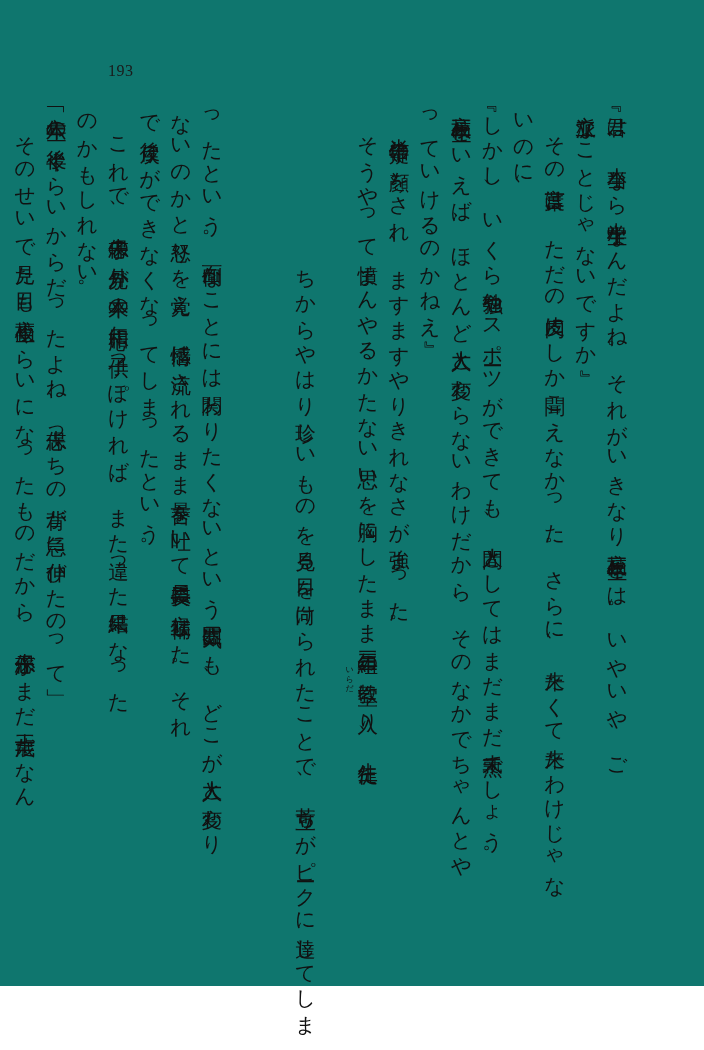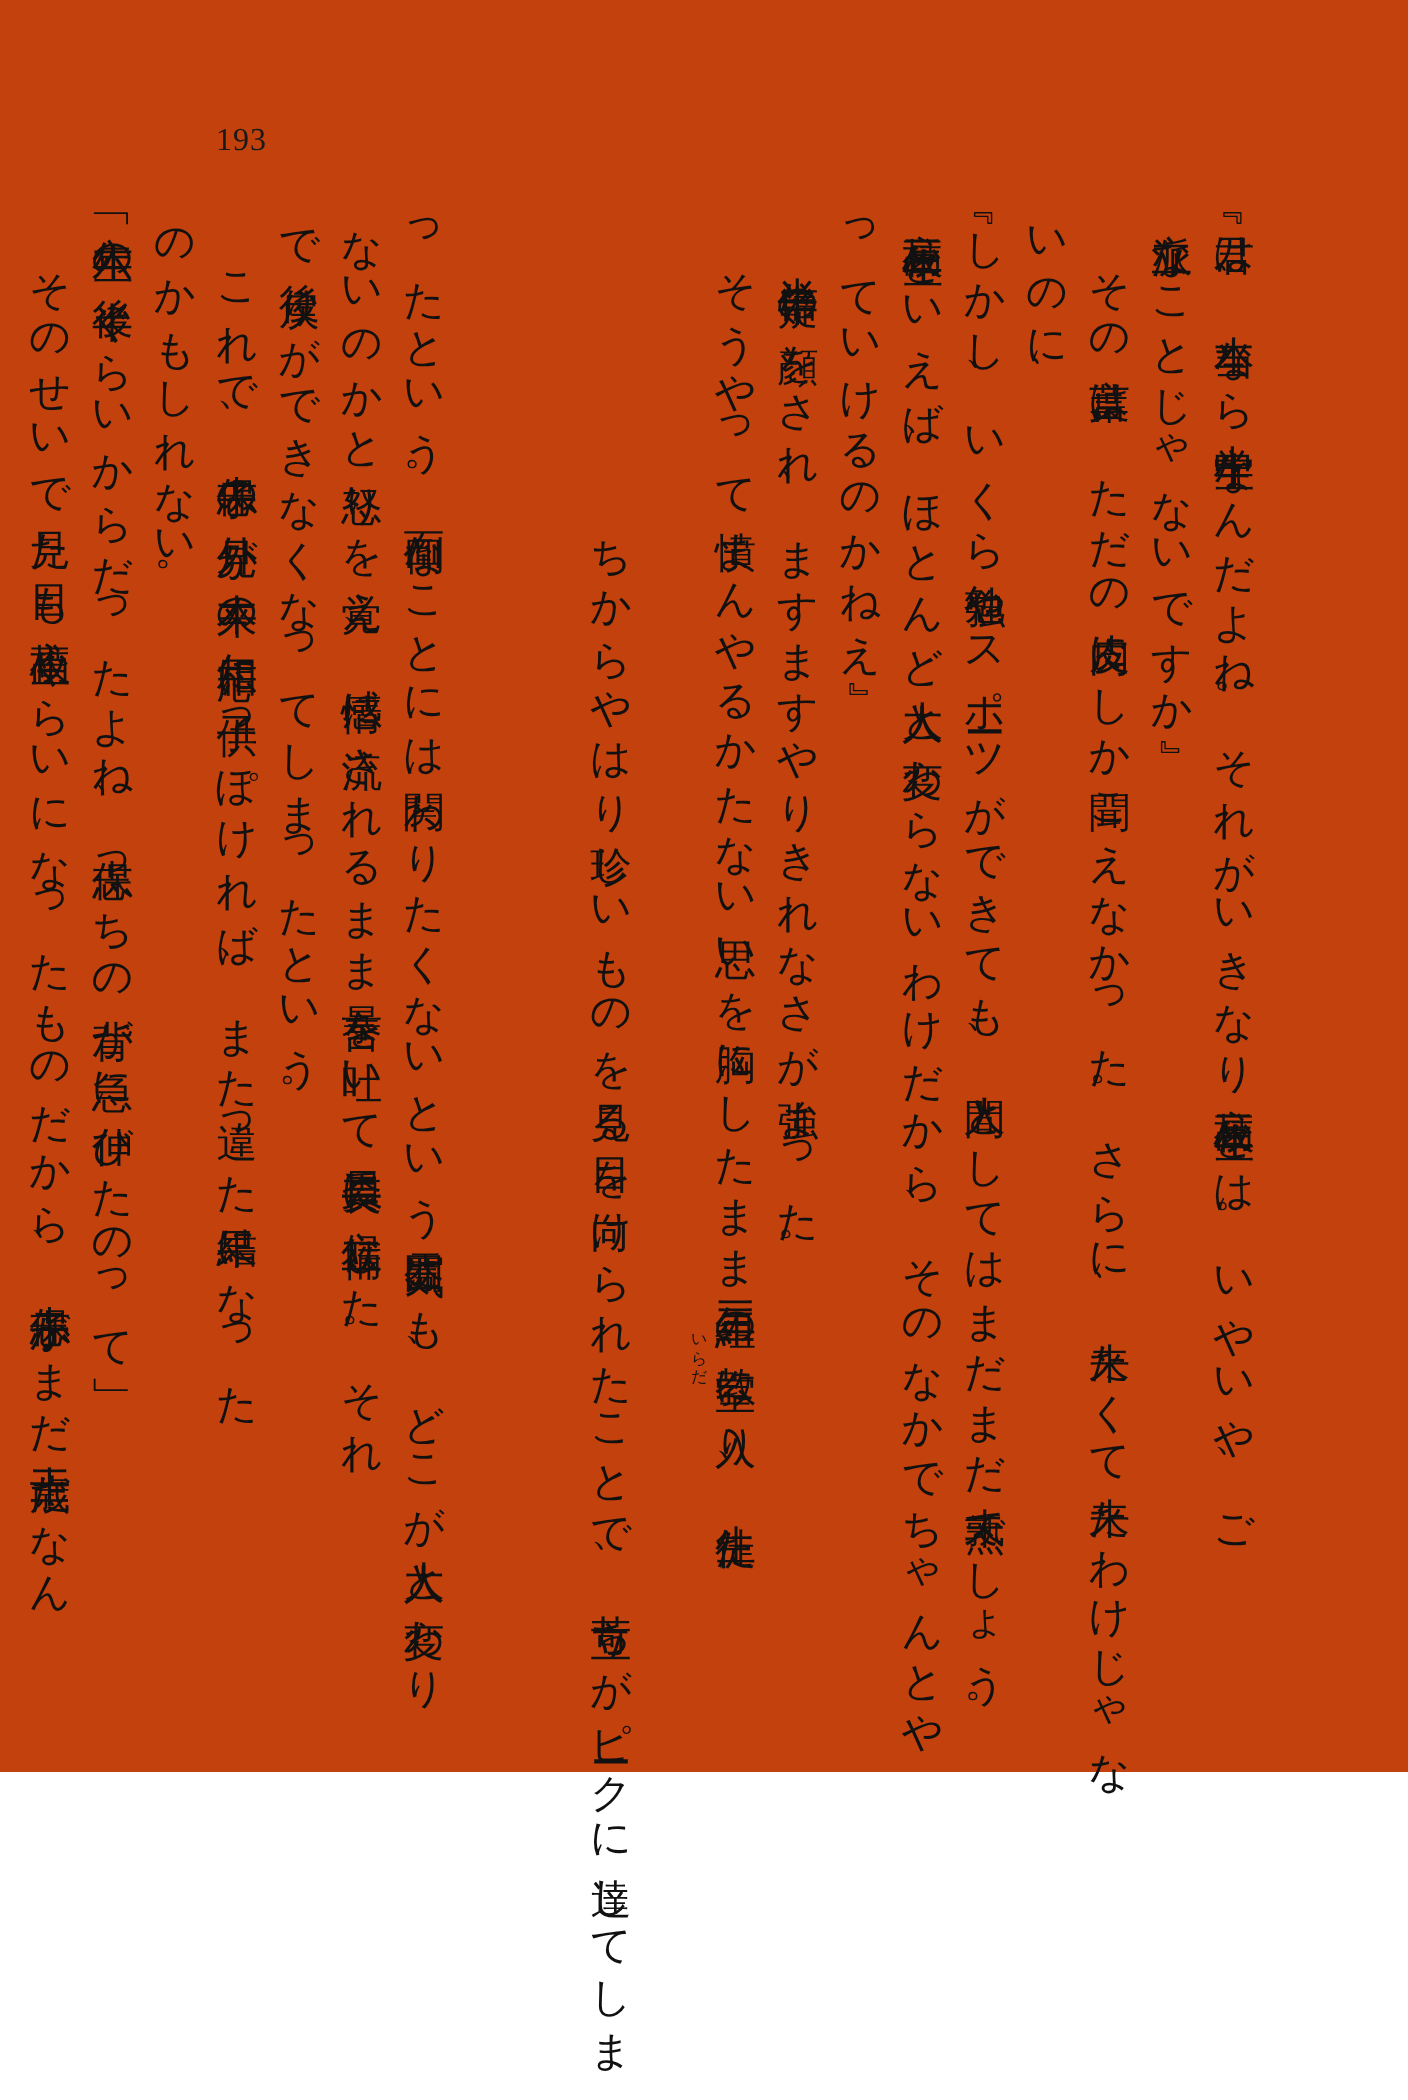--- a/index.html
+++ b/index.html
@@ -10,22 +10,22 @@
   body {
     width: 704px;
     height: 1050px;
     font-family: "Liberation Serif", "DejaVu Serif", serif;
     color: #111111;
     overflow: hidden;
   }
   .page {
     position: relative;
     width: 704px;
-    height: 886px;
-    background: #c2410c;
+    height: 986px;
+    background: #0f766e;
     box-sizing: border-box;
   }
   .page-number {
     position: absolute;
     top: 62px;
     left: 108px;
     font-size: 16px;
     font-family: "Liberation Serif", "DejaVu Serif", serif;
     color: #1a1a1a;
     letter-spacing: 0.5px;

